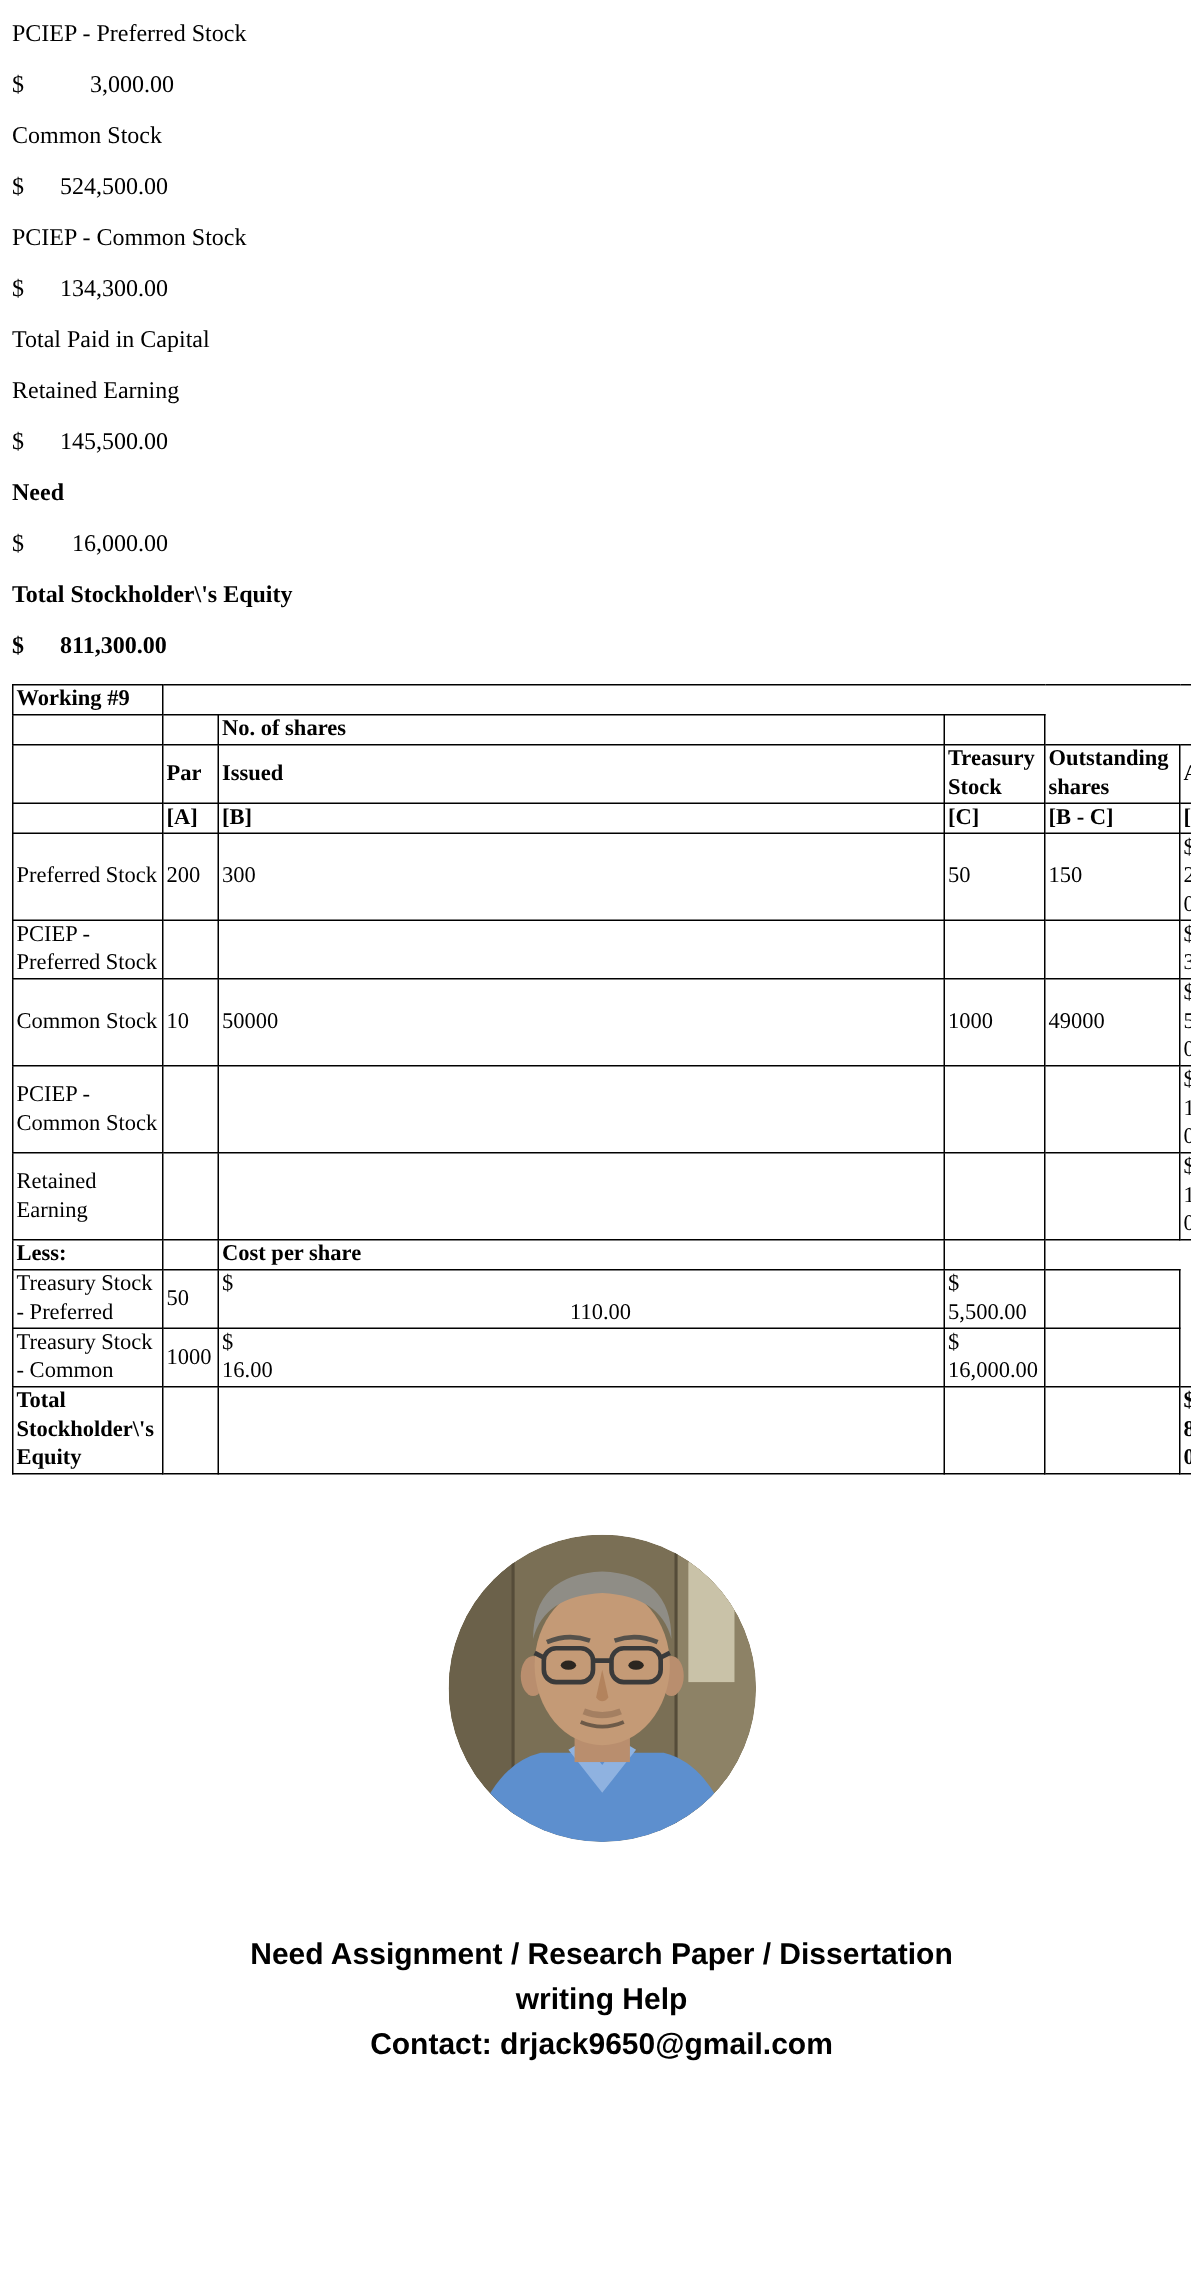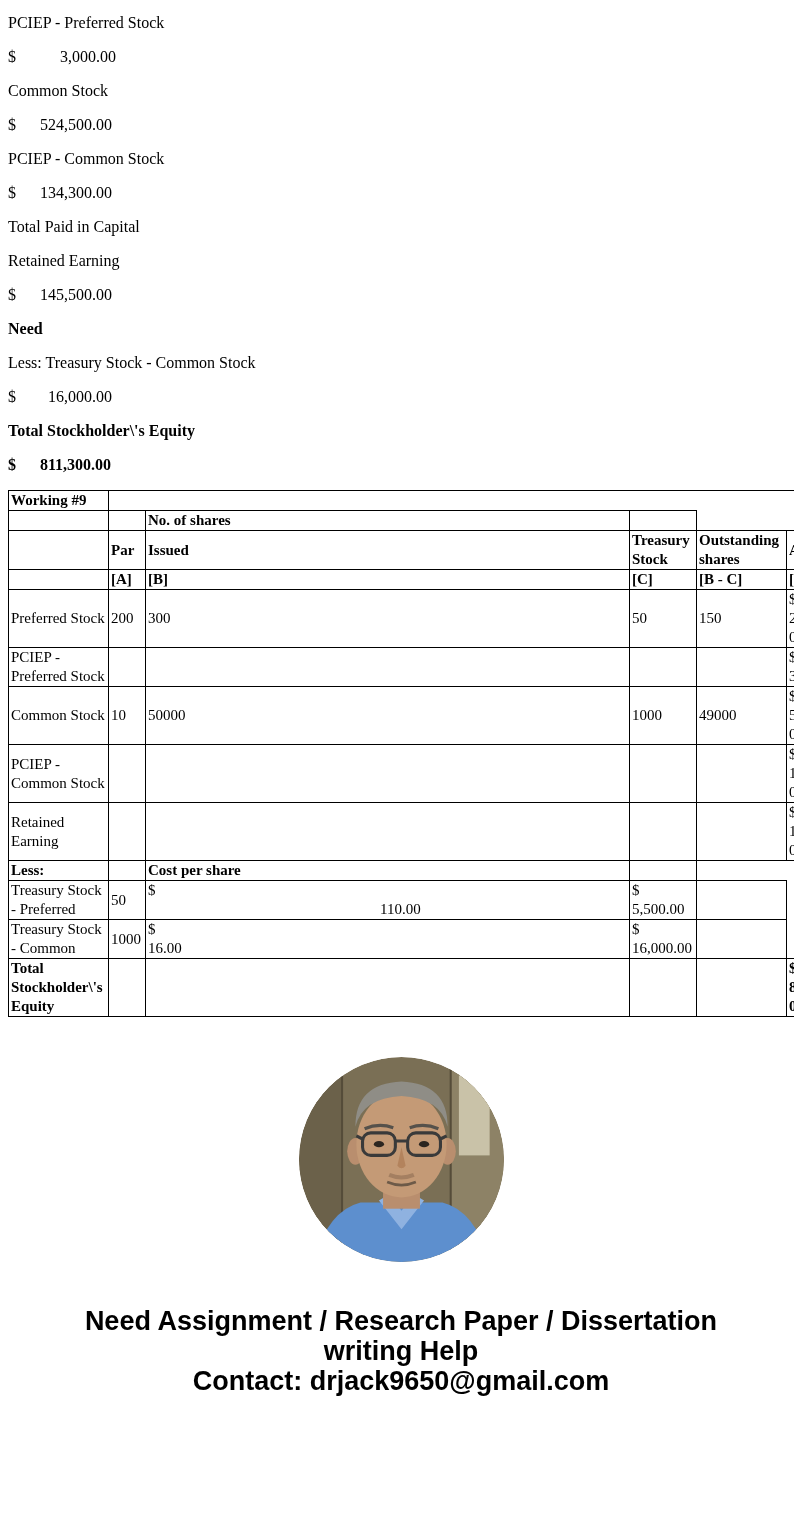--- a/index.html
+++ b/index.html
@@ -49,43 +49,42 @@
     display: block;
     margin: 40px auto 0 auto;
     width: 205px;
     height: 205px;
     border-radius: 50%;
     overflow: hidden;
   }
 
   
   .footer {
-    margin-top: 44px;
+    margin-top: 60px;
     text-align: center;
     font-family: "Liberation Sans", sans-serif;
     font-weight: bold;
-    font-size: 27px;
+    font-size: 20px;
     line-height: 30px;
   }
 </style>
 </head>
 <body>
 
 <div class="summary">
   <p>PCIEP - Preferred Stock</p>
   <p class="money">$           3,000.00</p>
   <p>Common Stock</p>
   <p class="money">$      524,500.00</p>
   <p>PCIEP - Common Stock</p>
   <p class="money">$      134,300.00</p>
   <p>Total Paid in Capital</p>
   <p>Retained Earning</p>
   <p class="money">$      145,500.00</p>
   <p class="bold">Need</p>
-  <p>Less: Treasury Stock - Common Stock</p>
   <p class="money">$        16,000.00</p>
   <p class="bold">Total Stockholder\'s Equity</p>
   <p class="money bold">$      811,300.00</p>
 </div>
 
 <table class="working">
   <colgroup>
     <col style="width:100px">
       <col style="width:37px">
       <col style="width:484px">

